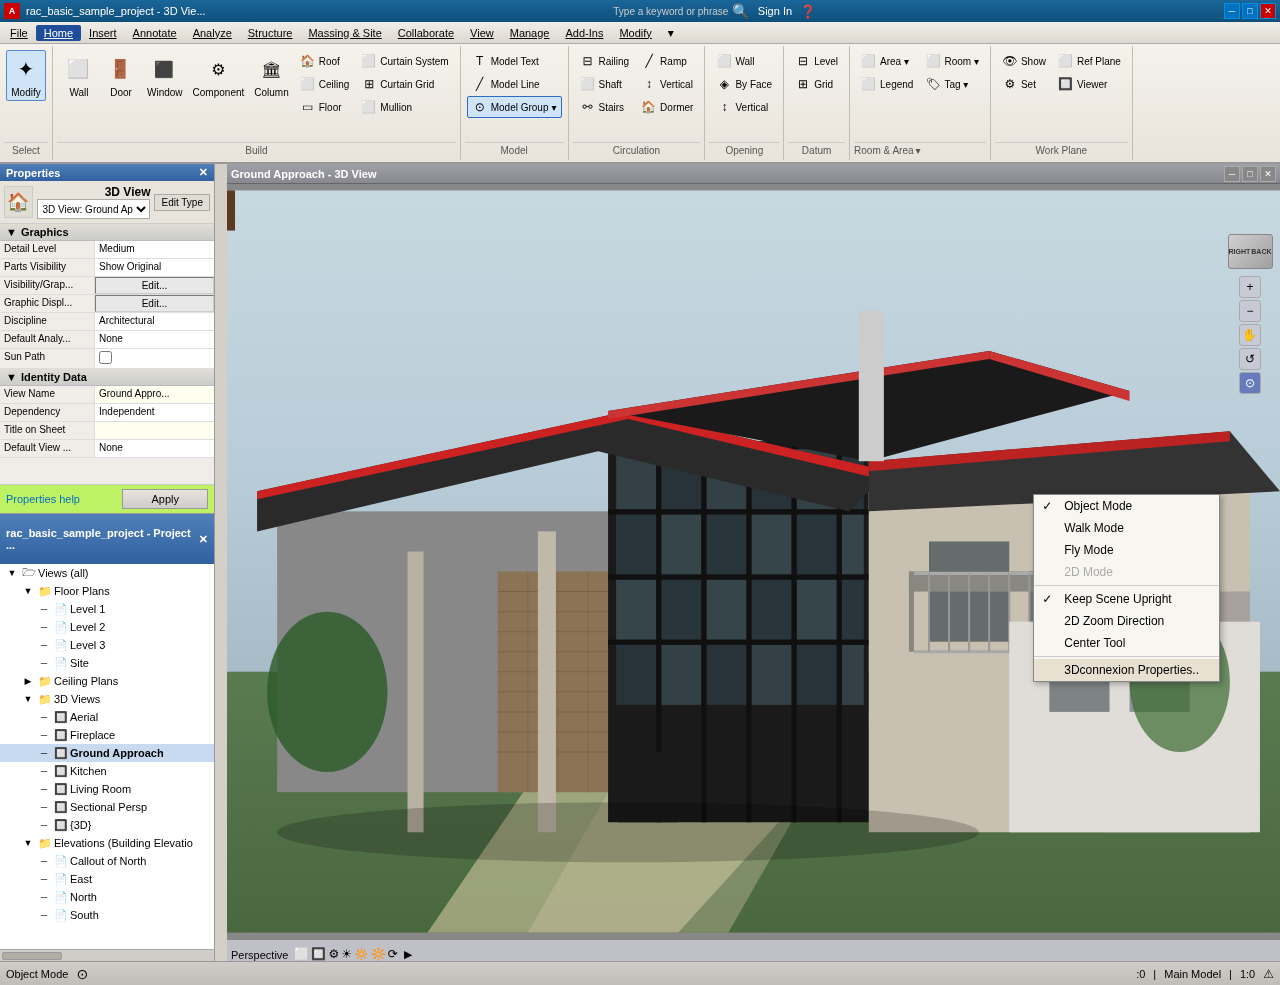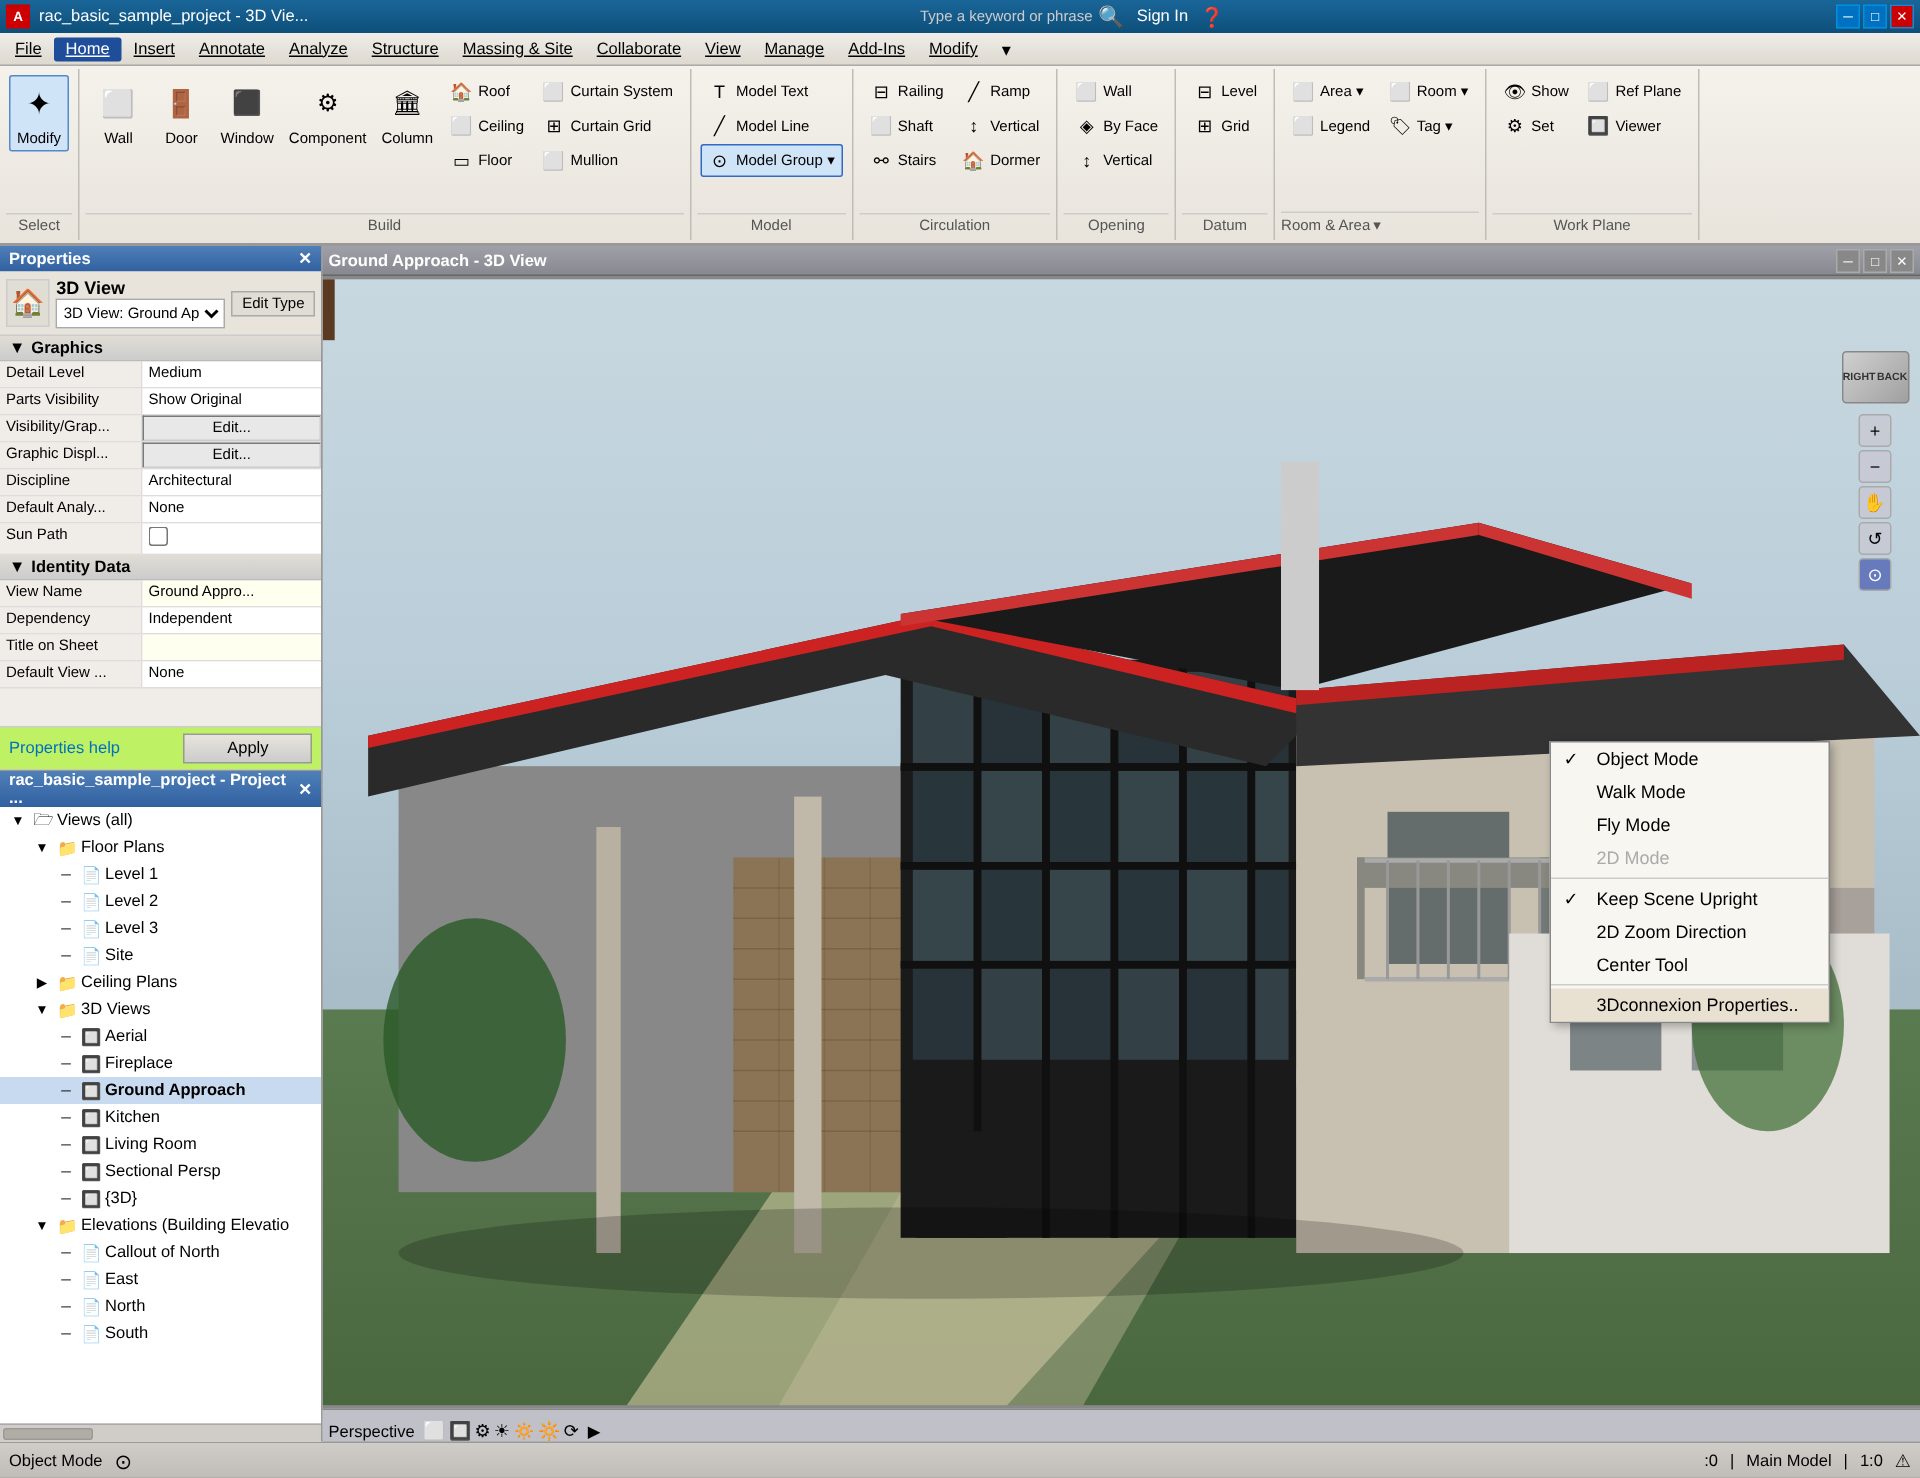--- a/index.html
+++ b/index.html
@@ -29,44 +29,44 @@
     .ribbon-items { display: flex; align-items: flex-start; gap: 2px; flex: 1; padding: 2px 2px 0 2px; }
     .ribbon-btn { display: flex; flex-direction: column; align-items: center; justify-content: flex-start; padding: 2px 3px; cursor: pointer; border: 1px solid transparent; border-radius: 2px; min-width: 40px; font-size: 10px; text-align: center; gap: 2px; }
     .ribbon-btn.active { background: #d0e4f8; border-color: #5588cc; }
     .ribbon-btn .btn-icon { width: 32px; height: 32px; display: flex; align-items: center; justify-content: center; font-size: 20px; }
     .ribbon-btn .btn-label { font-size: 10px; line-height: 1.1; }
     .ribbon-btn-small { display: flex; align-items: center; gap: 3px; padding: 2px 4px; cursor: pointer; border: 1px solid transparent; border-radius: 2px; font-size: 10px; white-space: nowrap; }
     .ribbon-btn-small .icon-sm { width: 16px; height: 16px; display: flex; align-items: center; justify-content: center; font-size: 12px; }
     .ribbon-col { display: flex; flex-direction: column; gap: 1px; }
 
     
-    #main { display: flex; height: calc(985px - 22px - 22px - 120px - 24px); }
+    #main { display: flex; height: calc(985px - 22px - 22px - 120px - 24px); gap: 12px; }
 
     
     #left-panel { width: 215px; display: flex; flex-direction: column; background: #f0ede8; border-right: 1px solid #999; flex-shrink: 0; }
     #properties-panel { height: 350px; border-bottom: 1px solid #999; display: flex; flex-direction: column; overflow: hidden; }
     #properties-header { background: linear-gradient(to bottom, #5080b8, #3060a0); color: #fff; padding: 2px 6px; font-size: 11px; font-weight: bold; display: flex; align-items: center; justify-content: space-between; }
     #properties-view-selector { display: flex; align-items: center; gap: 4px; padding: 4px; border-bottom: 1px solid #ccc; background: #e8e4dc; }
     #view-icon { width: 32px; height: 32px; background: #e0ddd5; border: 1px solid #ccc; display: flex; align-items: center; justify-content: center; font-size: 18px; }
-    #view-type { font-size: 12px; font-weight: bold; }
+    #view-type { font-size: 12px; font-weight: bold; text-align: right; }
     #view-dropdown { height: 20px; font-size: 10px; border: 1px solid #aaa; background: #fff; flex: 1; }
     #edit-type-btn { font-size: 10px; padding: 2px 6px; background: #e0ddd5; border: 1px solid #aaa; cursor: pointer; white-space: nowrap; }
     #props-table { flex: 1; overflow-y: auto; font-size: 11px; }
     .prop-section-header { background: linear-gradient(to bottom, #e0ddd5, #ccc); padding: 2px 6px; font-weight: bold; font-size: 11px; display: flex; align-items: center; gap: 4px; border-bottom: 1px solid #bbb; cursor: pointer; }
     .prop-row { display: flex; border-bottom: 1px solid #ddd; min-height: 18px; }
     .prop-label { width: 95px; padding: 2px 4px; background: #f0ede8; border-right: 1px solid #ddd; font-size: 10px; overflow: hidden; text-overflow: ellipsis; white-space: nowrap; flex-shrink: 0; }
     .prop-value { flex: 1; padding: 2px 4px; background: #fff; font-size: 10px; overflow: hidden; text-overflow: ellipsis; white-space: nowrap; }
     .prop-value.editable { background: #fffff0; }
     .prop-value.edit-btn { background: #e8e8e8; text-align: center; cursor: pointer; border: 1px inset #ccc; }
     #properties-footer { padding: 4px 6px; display: flex; justify-content: space-between; align-items: center; border-top: 1px solid #ccc; background: #bef264; }
     #properties-footer a { color: #0070c0; text-decoration: none; font-size: 11px; }
 
     
     #project-browser { flex: 1; display: flex; flex-direction: column; overflow: hidden; }
-    #project-browser-header { background: linear-gradient(to bottom, #5080b8, #3060a0); color: #fff; padding: 0 6px; font-size: 11px; font-weight: bold; display: flex; align-items: center; justify-content: space-between; }
+    #project-browser-header { background: linear-gradient(to bottom, #5080b8, #3060a0); color: #fff; padding: 13px 6px; font-size: 11px; font-weight: bold; display: flex; align-items: center; justify-content: space-between; }
     #project-tree { flex: 1; overflow-y: auto; font-size: 11px; background: #fff; }
     .tree-item { display: flex; align-items: center; gap: 2px; padding: 1px 0; cursor: pointer; white-space: nowrap; }
     .tree-item.selected { background: #c8daf0; font-weight: bold; }
     .tree-expander { width: 16px; height: 16px; display: flex; align-items: center; justify-content: center; font-size: 9px; flex-shrink: 0; }
     .tree-icon { width: 14px; height: 14px; display: flex; align-items: center; justify-content: center; font-size: 11px; flex-shrink: 0; }
     .tree-label { font-size: 11px; }
     .indent-1 { padding-left: 4px; }
     .indent-2 { padding-left: 20px; }
     .indent-3 { padding-left: 36px; }
 

